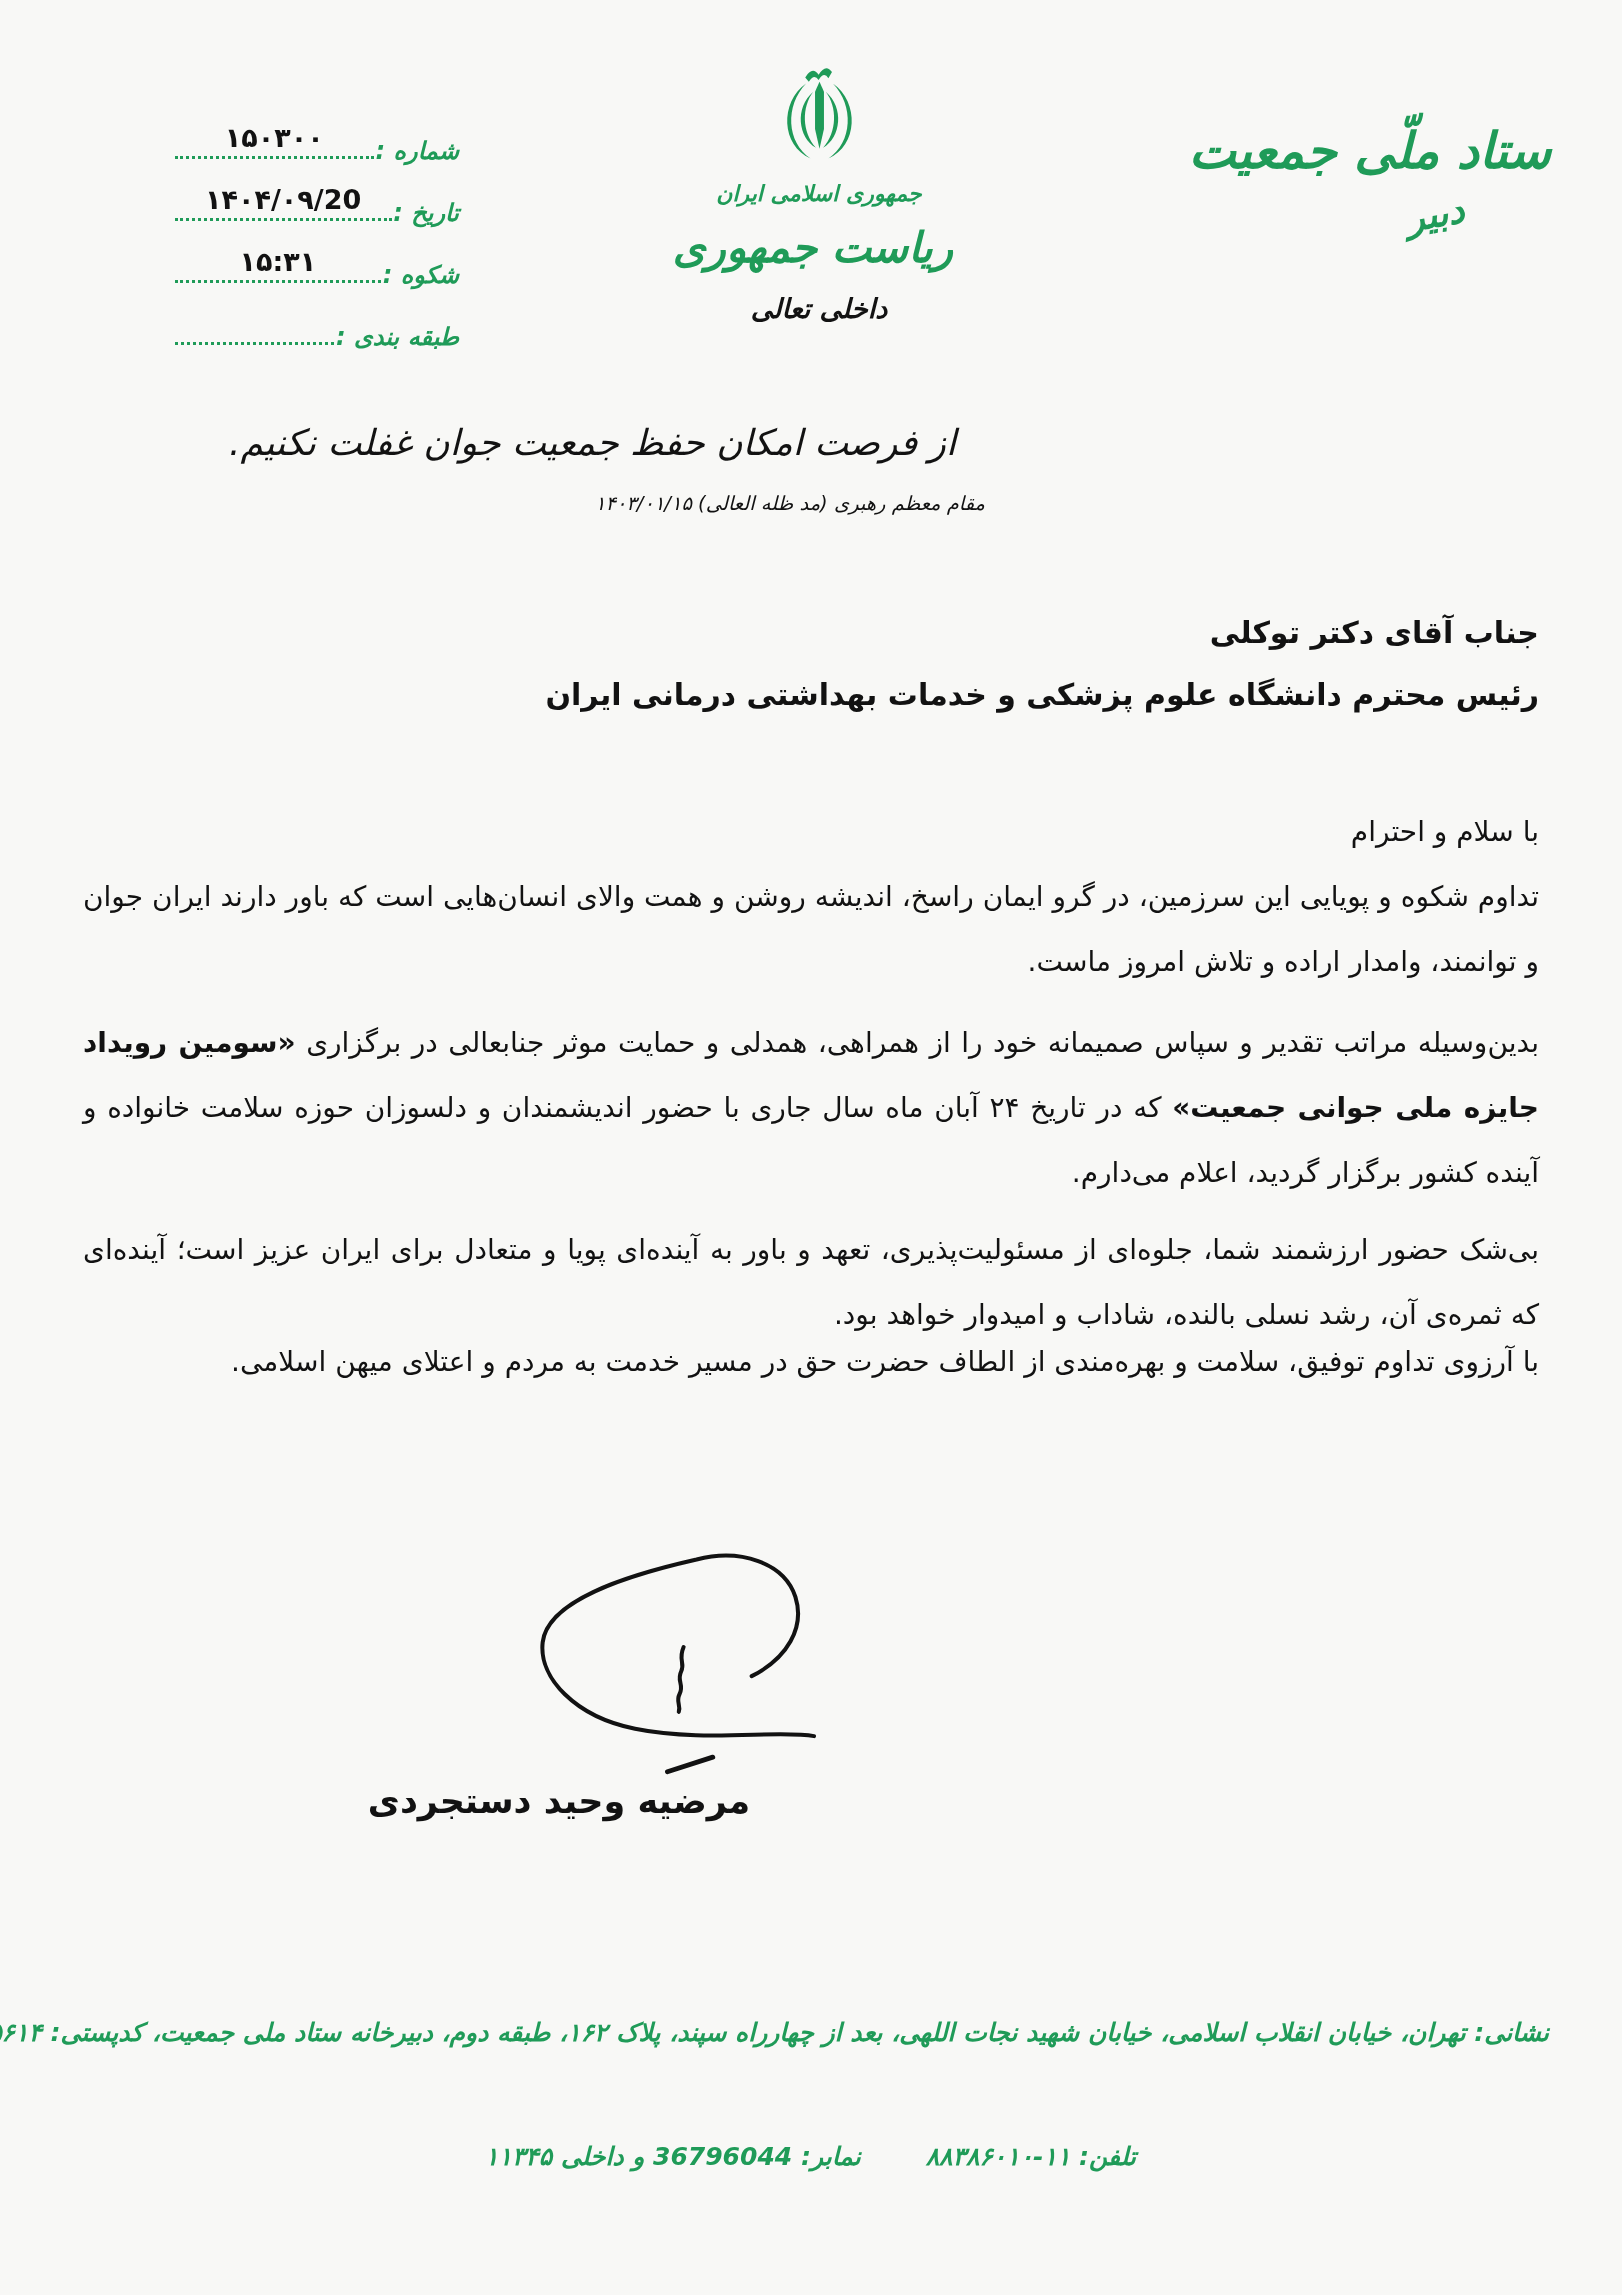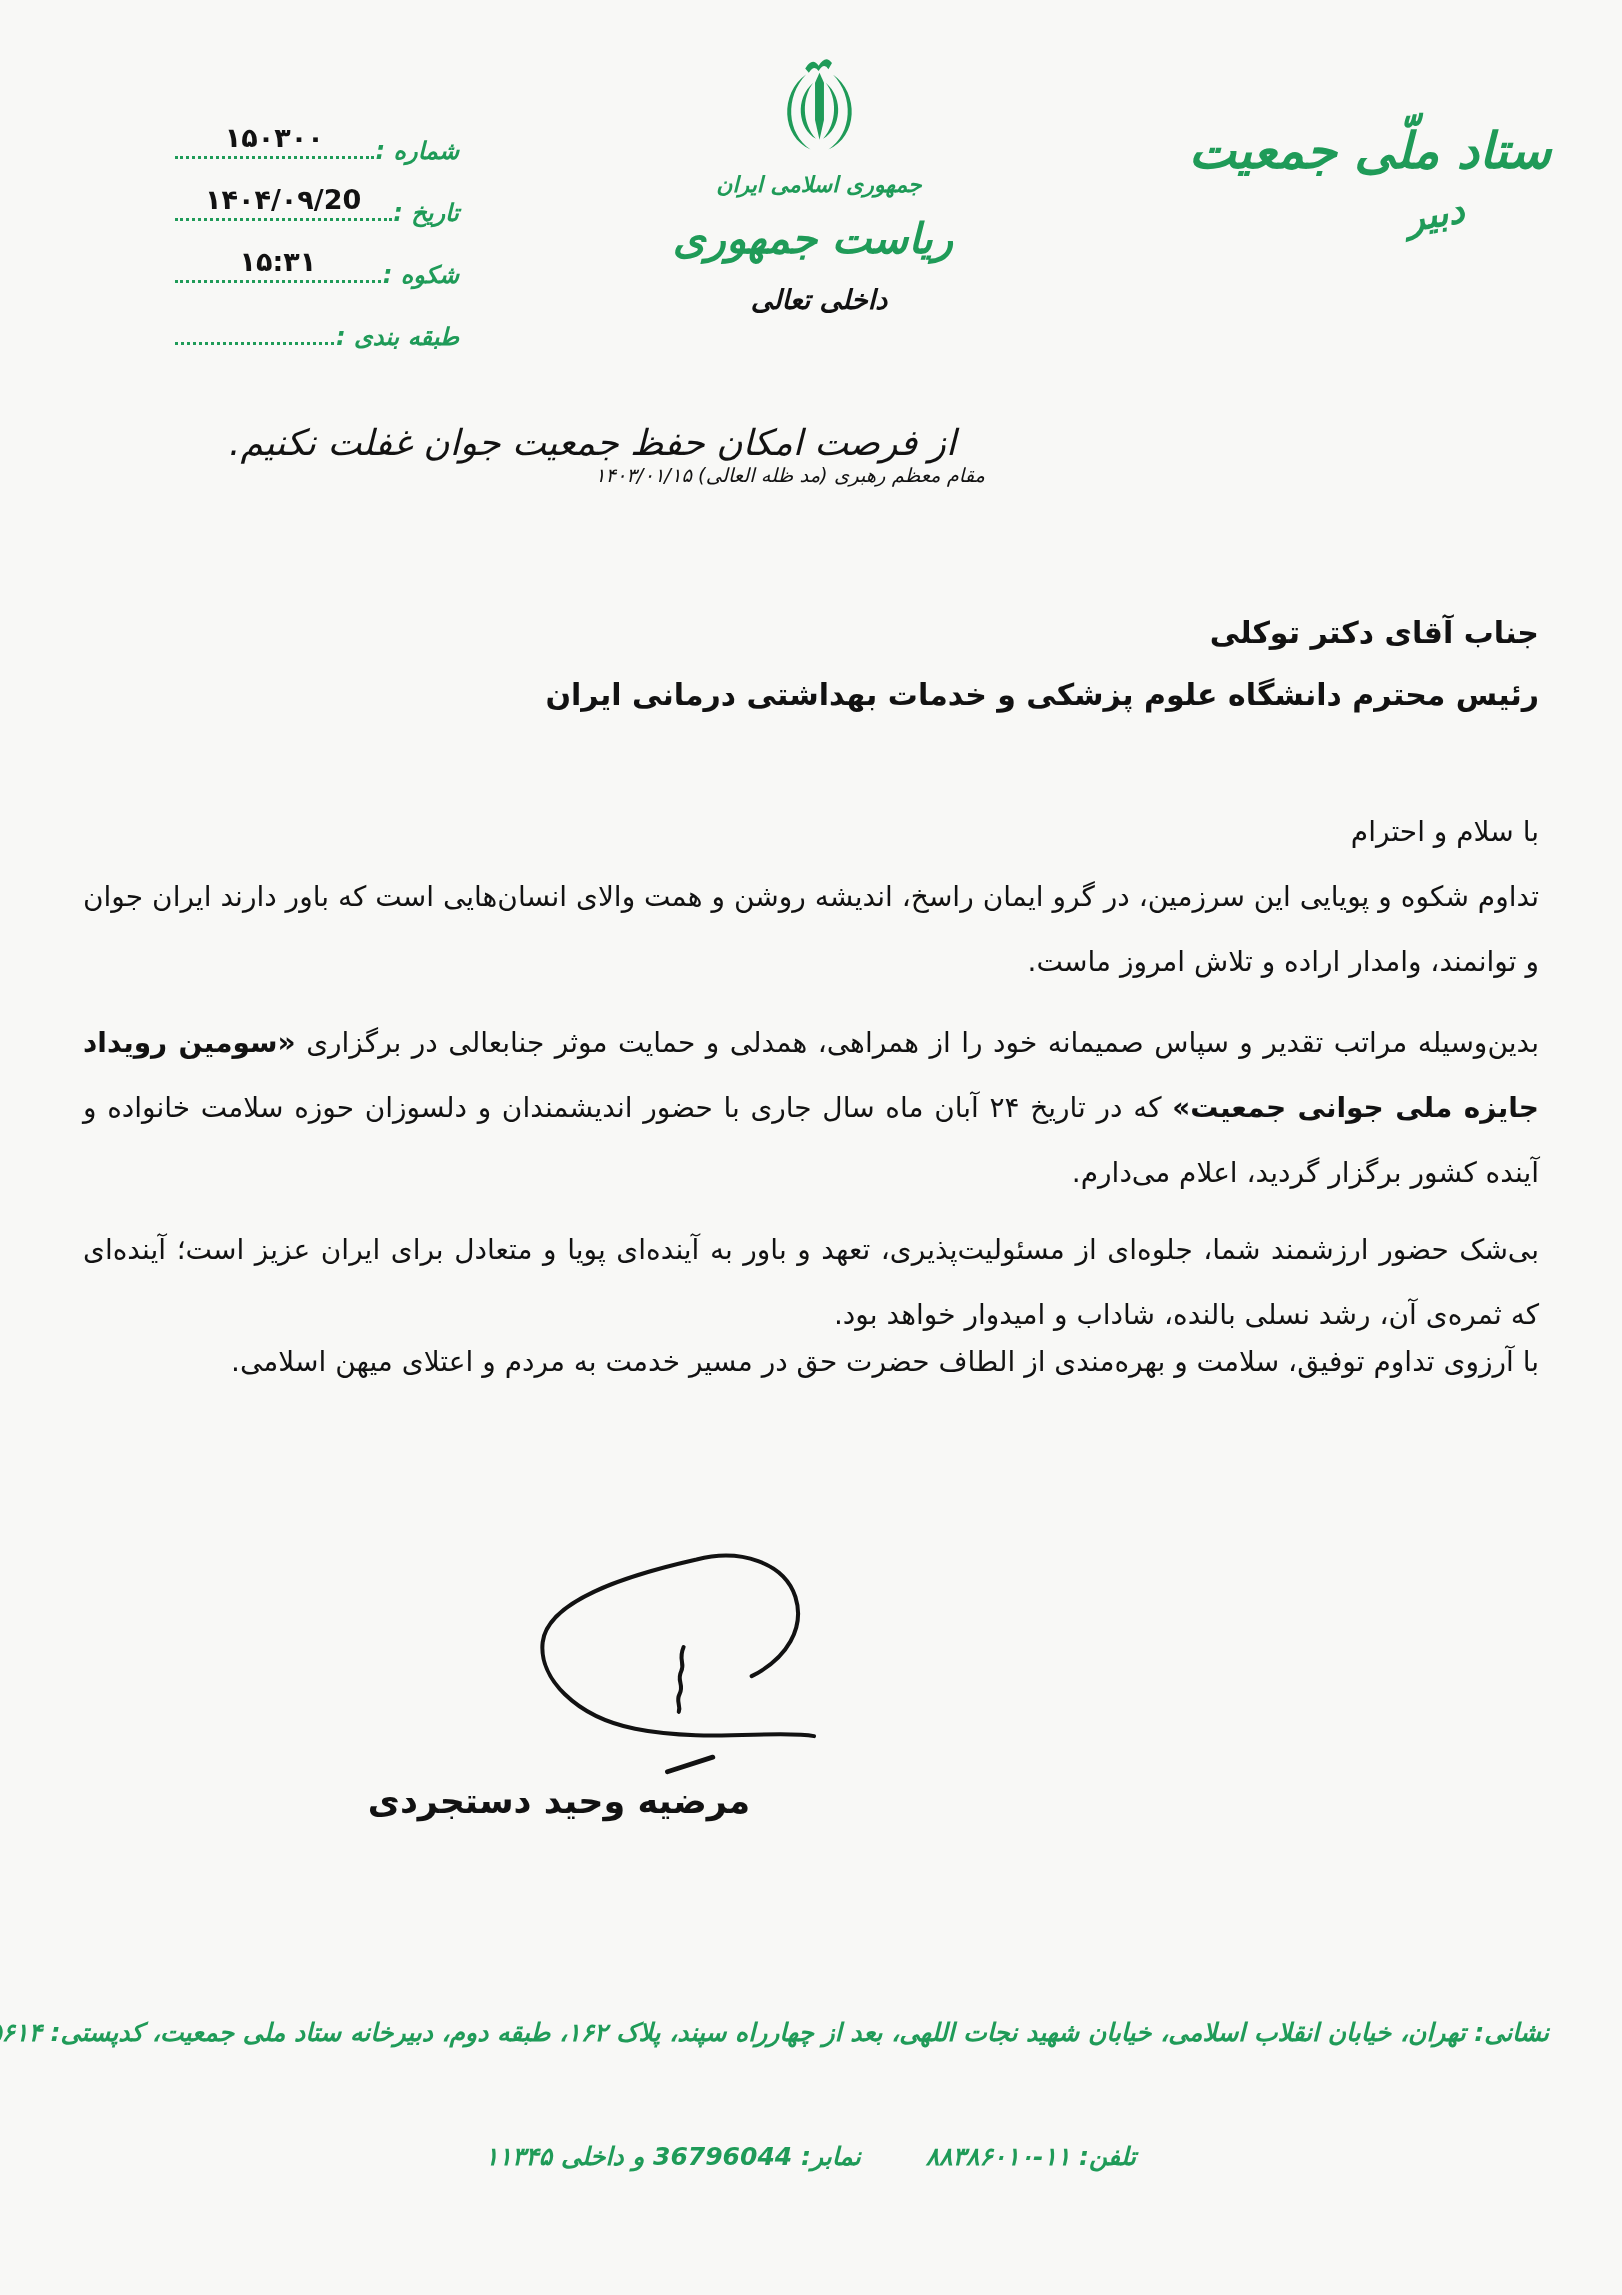--- a/index.html
+++ b/index.html
@@ -35,21 +35,21 @@
     margin-bottom:7.3px;margin-left:1.6px;
   }
   .field-value{
     position:absolute;bottom:3.2px;right:0;left:0;
     text-align:center;font-weight:bold;font-size:27px;color:var(--ink);
     white-space:nowrap;
   }
 
   
   .center-head{
-    position:absolute;left:686px;top:55px;width:268px;
+    position:absolute;left:686px;top:64px;width:268px;
     text-align:center;color:var(--green);
   }
   .emblem{display:block;margin:0 auto;}
   .rep-line1{font-size:22px;font-weight:bold;font-style:italic;margin-top:9.7px;white-space:nowrap;}
   .rep-line2{font-size:42px;font-weight:bold;font-style:italic;margin-top:17px;white-space:nowrap;}
   .besmele{color:var(--ink);font-size:27px;font-style:italic;font-weight:600;margin-top:21px;}
 
   
   .setad{
     position:absolute;left:1168px;top:122px;width:406px;
@@ -57,21 +57,21 @@
   }
   .setad-org{font-size:50px;font-weight:bold;white-space:nowrap;}
   .setad-role{
     font-size:37px;font-weight:bold;margin-top:13px;
     display:inline-block;transform:translateX(65px) rotate(-10deg);
   }
 
   
   .quote{position:absolute;left:519px;top:422px;width:438px;text-align:center;font-style:italic;direction:rtl;}
   .quote-text{font-size:36px;white-space:nowrap;}
-  .quote-attrib{font-size:19.5px;margin-top:1px;transform:translateX(53px);white-space:nowrap;}
+  .quote-attrib{font-size:19.5px;margin-top:29px;transform:translateX(53px);white-space:nowrap;}
 
   
   .addressee{
     position:absolute;left:84px;top:602px;width:1456px;
     direction:rtl;text-align:right;
     font-weight:bold;font-size:30px;line-height:62px;
   }
 
   
   .letter-body{

